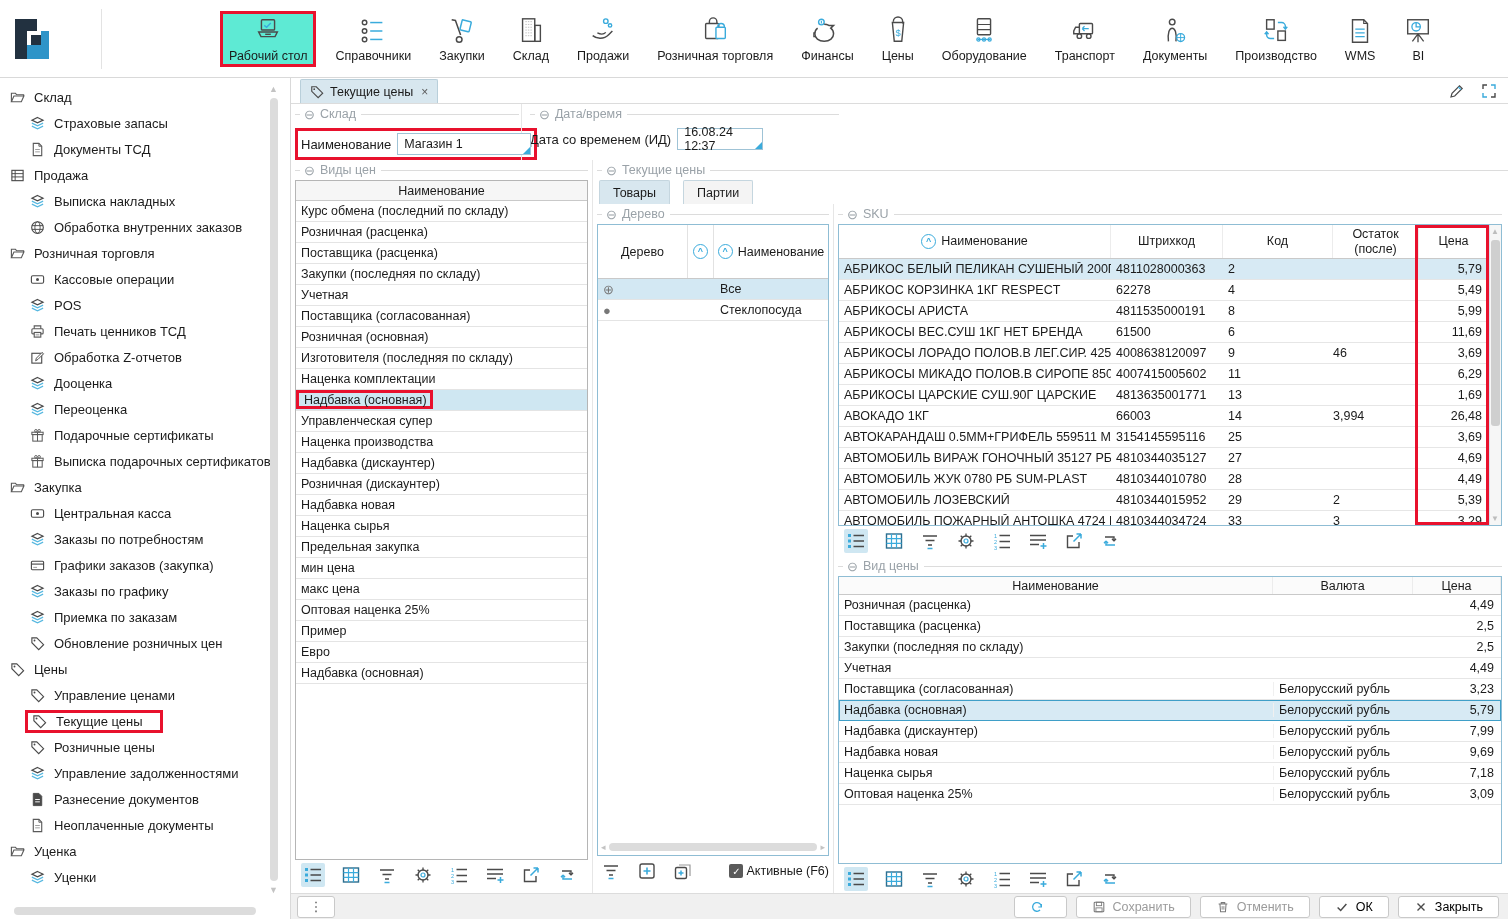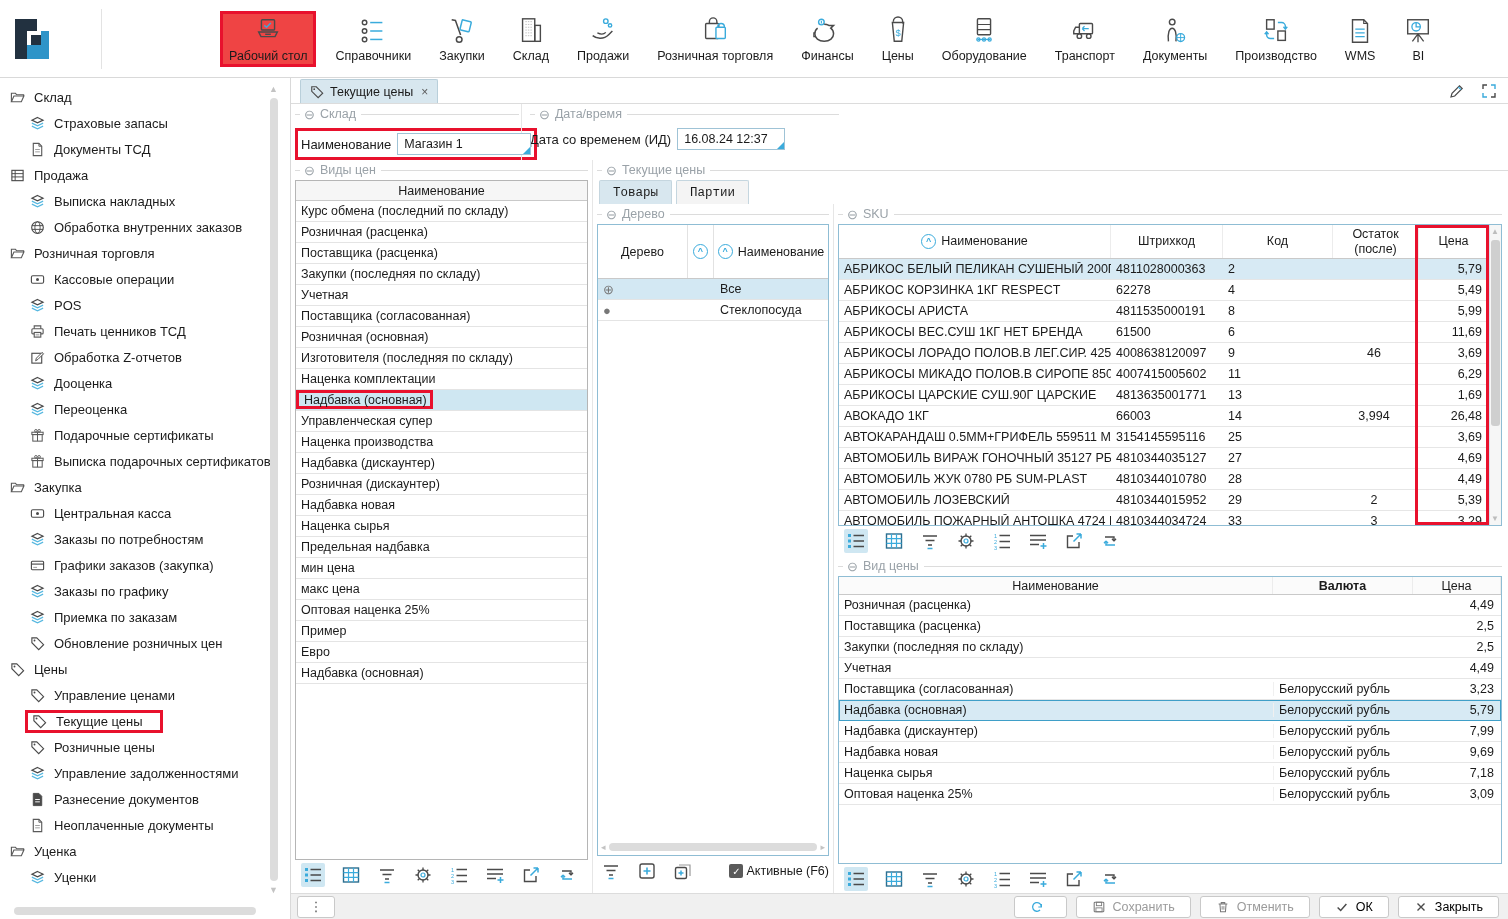--- a/index.html
+++ b/index.html
@@ -7,21 +7,21 @@
   body { font-family:"Liberation Sans", sans-serif; font-size:13px; color:#1b1b1b; background:#fff; }
 
   
   .topbar { height:78px; border-bottom:1px solid #d9d9d9; display:flex; align-items:center; background:#fff; }
   .logo { width:38px; height:44px; margin-left:13px; flex:none; }
   .topbar-sep { width:1px; height:60px; background:#e3e3e3; margin-left:50px; flex:none; }
   .tb-items { display:flex; align-items:flex-end; margin-left:118px; gap:10px; }
   .tb-item { display:flex; flex-direction:column; align-items:center; gap:3px; padding:5px 9px 4px 9px; cursor:default; }
   .tb-item svg { width:30px; height:30px; }
   .tb-lbl { font-size:12.5px; white-space:nowrap; }
-  .tb-item.active { background:#ef4444; border:3px solid #e8112d; padding:2px 6px 1px 6px; }
+  .tb-item.active { background:#5eead4; border:3px solid #e8112d; padding:2px 6px 1px 6px; }
 
   
   .bodyrow { display:flex; height:841px; }
   .sidebar { width:291px; border-right:1px solid #d9d9d9; position:relative; padding-top:6px; flex:none; background:#fff; }
   .side-item { height:26px; display:flex; align-items:center; padding-left:10px; cursor:default; }
   .side-item[data-level="1"] { padding-left:30px; }
   .swrap { display:flex; align-items:center; }
   .sico { width:15px; height:15px; margin-right:9px; flex:none; }
   .slab { font-size:13px; white-space:nowrap; }
   .side-item.hl .swrap { border:3px solid #e8112d; padding:1px 4px; margin-left:-5px; min-width:138px; }
@@ -50,38 +50,38 @@
   
   .filters { display:flex; height:56px; padding-left:2px; }
   .fgroup { display:flex; flex-direction:column; padding:0 2px; }
   .fg-sklad { width:228px; }
   .fg-dt { width:320px; border-left:1px solid #e6e6e6; padding-left:8px; }
   .frow { display:flex; align-items:center; gap:6px; margin-top:4px; }
   .redbox { border:3px solid #e8112d; display:flex; align-items:center; gap:6px; padding:2px 3px; }
   .flabel { font-size:13px; white-space:nowrap; }
   .finput { border:1px solid #9fc3d6; height:22px; display:flex; align-items:center; padding:0 6px; position:relative; background:#fff; font-size:12.5px; }
   .finput::after { content:""; position:absolute; right:0; bottom:0; border-left:7px solid transparent; border-bottom:7px solid #3aabdc; }
-  .inp-name { width:134px; } .inp-date { width:108px; }
+  .inp-name { width:134px; } .inp-date { width:86px; }
 
   
   .cols { flex:1; display:flex; overflow:hidden; padding-left:2px; }
   .col-pt { width:300px; display:flex; flex-direction:column; padding:0 4px 0 2px; border-right:1px solid #e6e6e6; flex:none; }
   .pt-table { border:1px solid #b5b5b5; height:680px; display:flex; flex-direction:column; background:#fff; overflow:hidden; }
   .pt-head { height:20px; background:#f6f6f6; border-bottom:1px solid #c9c9c9; display:flex; align-items:center; justify-content:center; font-size:12.5px; flex:none; }
   .pt-row { height:21px; display:flex; align-items:flex-start; padding-left:5px; border-bottom:1px solid #e4e4e4; font-size:12.5px; white-space:nowrap; overflow:hidden; flex:none; }
   .pt-row.sel { background:#cfe7f2; }
   .ptlab { display:inline-flex; align-items:center; height:19px; }
   .pt-row.sel .ptlab { border:3px solid #e8112d; margin-left:-5px; padding-left:5px; min-width:137px; }
 
   .toolbar { height:30px; display:flex; align-items:center; gap:16px; padding-left:6px; flex:none; }
   .toolbar svg { width:20px; height:20px; cursor:default; }
   .ticon.sel { background:#cfe7f2; padding:2px; border-radius:2px; width:24px; height:24px; }
 
   .cp { flex:1; display:flex; flex-direction:column; padding-left:4px; overflow:hidden; }
-  .cp-tabs { height:24px; display:flex; gap:4px; padding-left:2px; flex:none;font-family:Liberation Mono, monospace; }
+  .cp-tabs { height:24px; display:flex; gap:13px; padding-left:2px; flex:none; }
   .cp-tab { padding:0 13px; display:flex; align-items:center; border:1px solid #c5d6df; border-bottom:none; background:#f4f4f4; border-radius:2px 2px 0 0; font-size:12.5px; cursor:default; }
   .cp-tab.active { background:#d8e7ef; }
   .cp-body { flex:1; display:flex; overflow:hidden; }
 
   .tree-col { width:237px; display:flex; flex-direction:column; padding:0 4px 0 0; border-right:1px solid #e6e6e6; flex:none; }
   .tree-table { border:1px solid #8fbdd4; height:632px; display:flex; flex-direction:column; position:relative; overflow:hidden; background:#fff; }
   .tree-head { height:54px; border-bottom:1px solid #c9c9c9; display:flex; font-size:12.5px; flex:none; }
   .th-c1 { width:90px; display:flex; align-items:center; justify-content:center; border-right:1px solid #e2e2e2; }
   .th-c2 { width:26px; display:flex; align-items:center; justify-content:center; border-right:1px solid #e2e2e2; }
   .th-c3 { flex:1; display:flex; align-items:center; justify-content:center; gap:5px; }
@@ -102,31 +102,31 @@
   .sku-col { flex:1; display:flex; flex-direction:column; padding:0 6px 0 4px; overflow:hidden; }
   .sku-table { position:relative; border:1px solid #8fbdd4; height:302px; display:flex; flex:none; background:#fff; overflow:hidden; }
   .sku-grid { flex:1; display:flex; flex-direction:column; overflow:hidden; }
   .sku-head { display:flex; height:34px; border-bottom:1px solid #c9c9c9; font-size:12.5px; flex:none; }
   .sku-head > div { display:flex; align-items:center; justify-content:center; text-align:center; line-height:1.15; border-right:1px solid #ececec; gap:5px; }
   .w-name { width:272px; } .w-bar { width:112px; } .w-code { width:110px; } .w-stock { width:86px; } .w-price { flex:1; }
   .sku-row { display:flex; height:21px; align-items:center; border-bottom:1px solid #e6e6e6; font-size:12.5px; flex:none; }
   .sku-row.sel { background:#d7eaf4; }
   .c-name { width:272px; padding-left:5px; white-space:nowrap; overflow:hidden; }
   .c-bar { width:112px; padding-left:5px; } .c-code { width:110px; padding-left:5px; }
-  .c-stock { width:86px; text-align:center; padding-right:4px; }
+  .c-stock { width:86px; text-align:left; padding-right:4px; }
   .c-price { flex:1; text-align:right; padding-right:7px; }
   .sku-vscroll { width:12px; border-left:1px solid #d4e4ee; background:#f6f6f6; position:relative; flex:none; }
   .sku-vscroll .vthumb { position:absolute; top:15px; height:62%; left:1px; right:1px; background:#cfcfcf; border-radius:3px; }
   .sku-vscroll .sarrow { position:absolute; left:1px; font-size:8px; color:#bdbdbd; }
   .price-redbox { position:absolute; top:0; bottom:0; right:12px; width:74px; border:3px solid #e8112d; pointer-events:none; }
 
   .pv-table { border:1px solid #8fbdd4; height:288px; display:flex; flex-direction:column; flex:none; background:#fff; overflow:hidden; }
   .pv-head { display:flex; height:18px; background:#fbfbfb; border-bottom:1px solid #c9c9c9; font-size:12.5px; flex:none; }
   .pv-head > div { display:flex; align-items:center; justify-content:center; border-right:1px solid #ececec; }
-  .pvw-name { flex:1; } .pvw-cur { width:140px;font-weight:bold; } .pvw-price { width:88px; }
+  .pvw-name { flex:1; } .pvw-cur { width:140px; } .pvw-price { width:88px; }
   .pv-row { display:flex; height:21px; align-items:center; border-bottom:1px solid #e6e6e6; font-size:12.5px; flex:none; }
   .pv-row.sel { background:#d7eaf4; outline:1px solid #3f9fc8; outline-offset:-1px; }
   .pv-name { flex:1; padding-left:5px; white-space:nowrap; overflow:hidden; }
   .pv-cur { width:140px; padding-left:5px; border-left:1px solid #f0f0f0; }
   .pv-price { width:88px; text-align:right; padding-right:7px; }
 
   
   .footer { height:26px; background:#f0f0f0; border-top:1px solid #dcdcdc; display:flex; align-items:center; padding:0 9px 0 6px; gap:8px; flex:none; }
   .morebtn { width:38px; height:22px; background:#fff; border:1px solid #c9c9c9; border-radius:3px; display:flex; align-items:center; justify-content:center; color:#555; font-size:13px; cursor:default; }
   .fspacer { flex:1; }
@@ -899,21 +899,21 @@
 
               <div class="pt-row">
                 <span class="ptlab">Надбавка новая</span>
               </div>
 
               <div class="pt-row">
                 <span class="ptlab">Наценка сырья</span>
               </div>
 
               <div class="pt-row">
-                <span class="ptlab">Предельная надбавка</span>
+                <span class="ptlab">Предельная закупка</span>
               </div>
 
               <div class="pt-row">
                 <span class="ptlab">мин цена</span>
               </div>
 
               <div class="pt-row">
                 <span class="ptlab">макс цена</span>
               </div>
 

